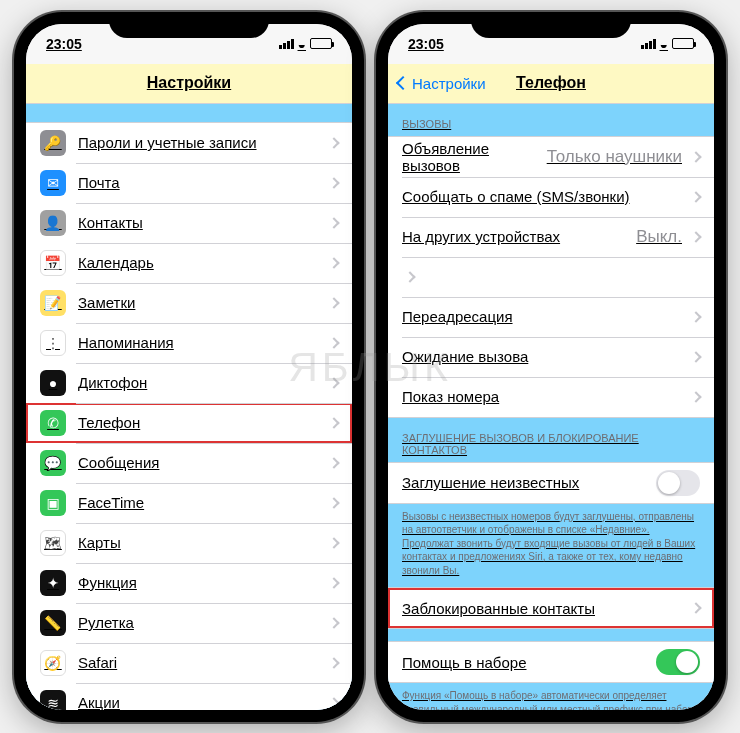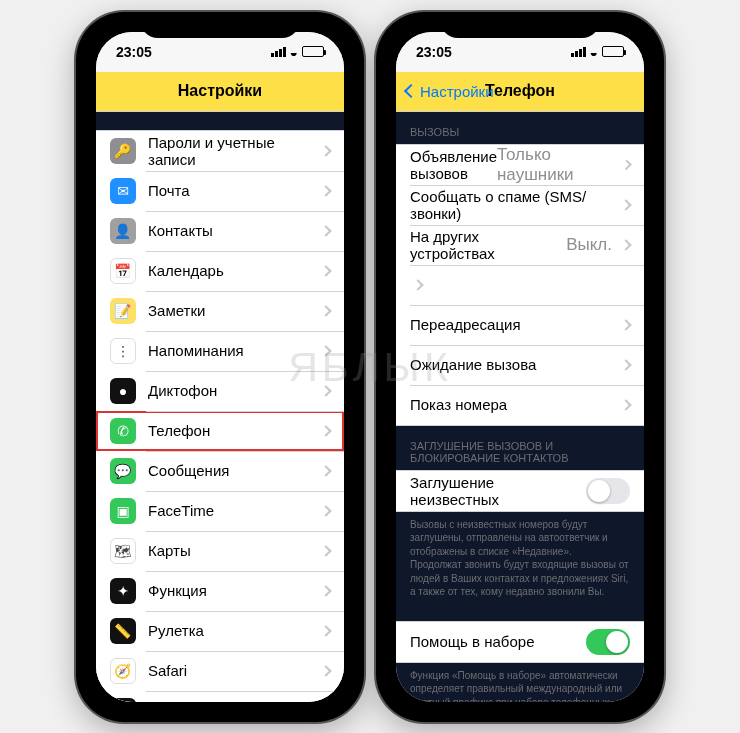--- a/index.html
+++ b/index.html
@@ -19,27 +19,28 @@
     top: 50%; left: 50%;
     transform: translate(-50%, -50%);
     font-size: 41px;
     color: rgba(150,150,150,0.25);
     letter-spacing: 4px;
     pointer-events: none;
     z-index: 999;
     font-weight: 300;
   }
   .phone {
-    width: 288px;
+    width: 350px;
     height: 710px;
     background: #000;
     border-radius: 48px;
-    padding: 20px;
+    padding: 12px;
     box-shadow: 0 0 0 2px #555, 0 8px 30px rgba(0,0,0,0.3);
     position: relative;
+    text-decoration: underline;
   }
   .screen {
     width: 100%;
     height: 100%;
     background: #f2f2f7;
     border-radius: 36px;
     overflow: hidden;
     position: relative;
     font-size: 14px;
   }
@@ -67,21 +68,21 @@
   .status-right { width: 70px; display:flex; align-items:center; gap:4px; justify-content:flex-end;}
   .sig { display: inline-flex; gap:1px; align-items: flex-end;}
   .sig span { width:3px; background:#000; }
   .sig span:nth-child(1){height:4px;} .sig span:nth-child(2){height:6px;}
   .sig span:nth-child(3){height:8px;} .sig span:nth-child(4){height:10px;}
   .batt { width:22px; height:11px; border:1px solid #000; border-radius:2px; position:relative;}
   .batt::after { content:''; position:absolute; right:-3px; top:3px; width:2px; height:5px; background:#000; border-radius:0 1px 1px 0;}
   .batt .fill { background:#000; height:100%; width:80%; }
   .nav-bar {
     height: 40px;
-    background: #fde047;
+    background: #fef9c3;
     border-bottom: 1px solid #d1d1d6;
     display: flex;
     align-items: center;
     justify-content: center;
     position: relative;
     text-align: center;
   }
   .nav-bar .title { font-weight: 600; font-size: 16px; }
   .nav-bar .back {
     position: absolute; left: 10px;
@@ -91,21 +92,21 @@
   .nav-bar .back .chev {
     width: 10px; height: 10px;
     border-left: 2px solid #007aff;
     border-bottom: 2px solid #007aff;
     transform: rotate(45deg);
     margin-right: 4px;
   }
   .content {
     height: calc(100% - 80px);
     overflow: hidden;
-    background: #0f172a;
+    background: #7dd3fc;
   }
   .group-header {
     padding: 14px 14px 6px;
     font-size: 11px;
     color: #6d6d72;
     text-transform: uppercase;
   }
   .group-footer {
     padding: 6px 14px 10px;
     font-size: 10px;
@@ -330,20 +331,26 @@
         <div class="row">
           <span class="label">Заглушение неизвестных</span>
           <div class="toggle" id="silence-toggle">
               <div class="knob"></div>
             </div>
         </div>
       </div>
       <div class="group-footer" style="white-space:pre-line;">Вызовы с неизвестных номеров будут заглушены, отправлены на автоответчик и отображены в списке «Недавние».
 Продолжат звонить будут входящие вызовы от людей в Ваших контактах и предложениях Siri, а также от тех, кому недавно звонили Вы.</div>
 
+      <div class="list">
+        <div class="row highlight">
+          <span class="label">Заблокированные контакты</span>
+          <span class="chevron"></span>
+        </div>
+      </div>
 
       <div class="spacer"></div>
 
       <div class="list">
         <div class="row">
           <span class="label">Помощь в наборе</span>
           <div class="toggle on" id="dial-toggle">
               <div class="knob"></div>
             </div>
         </div>

